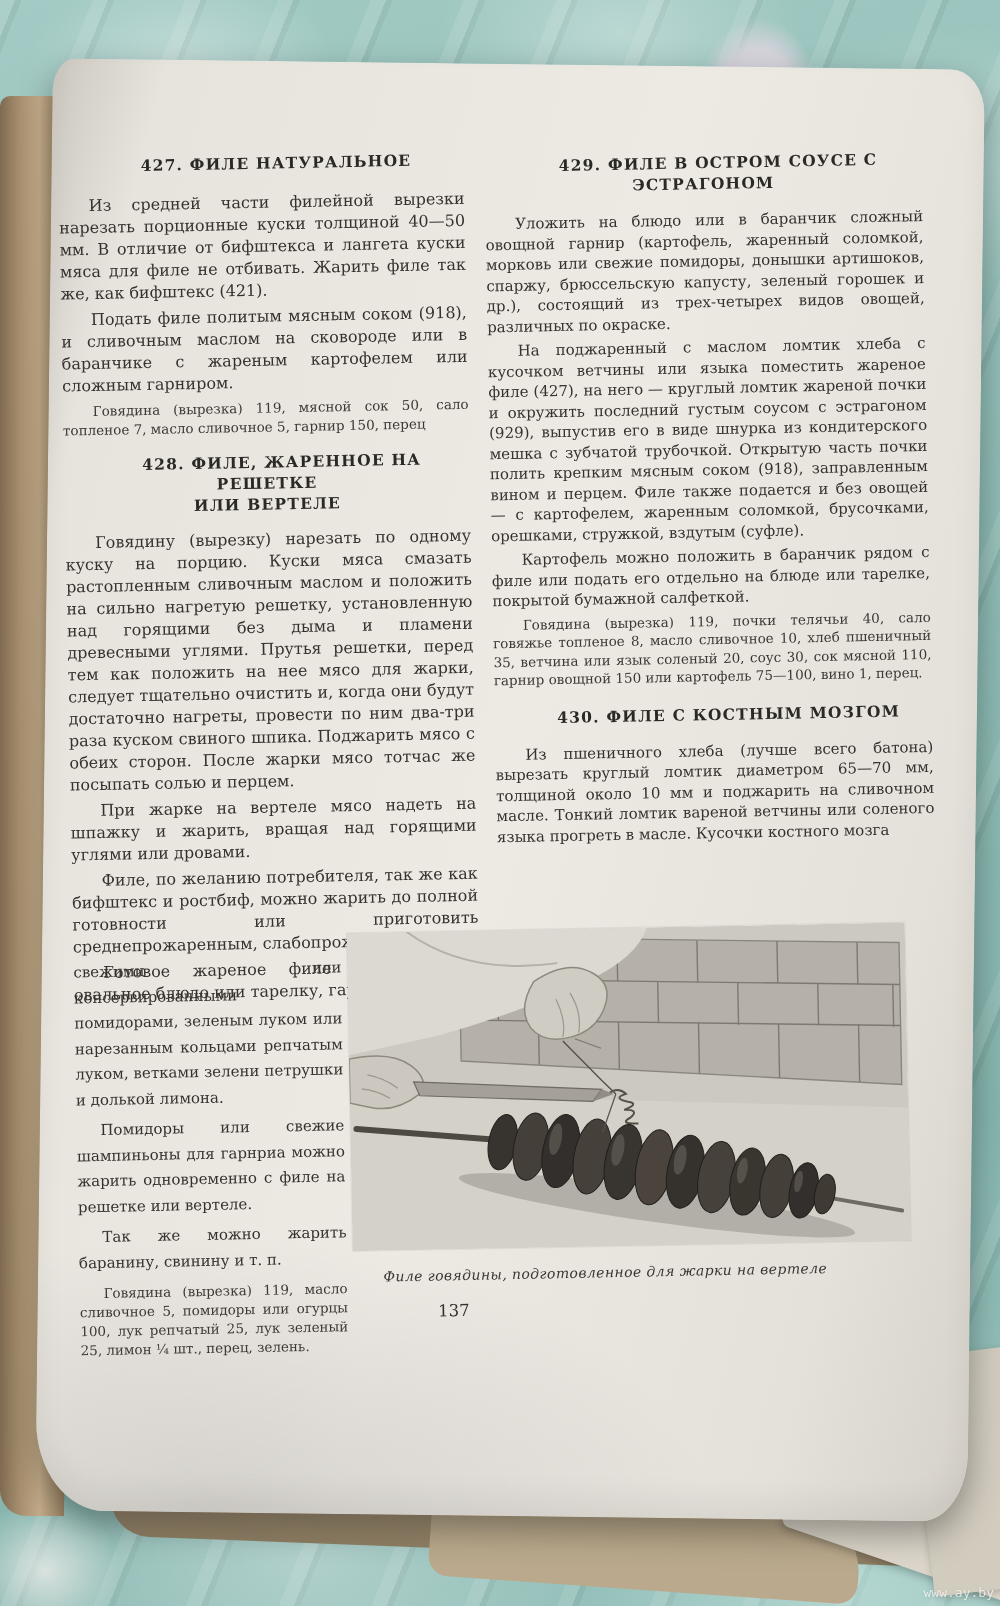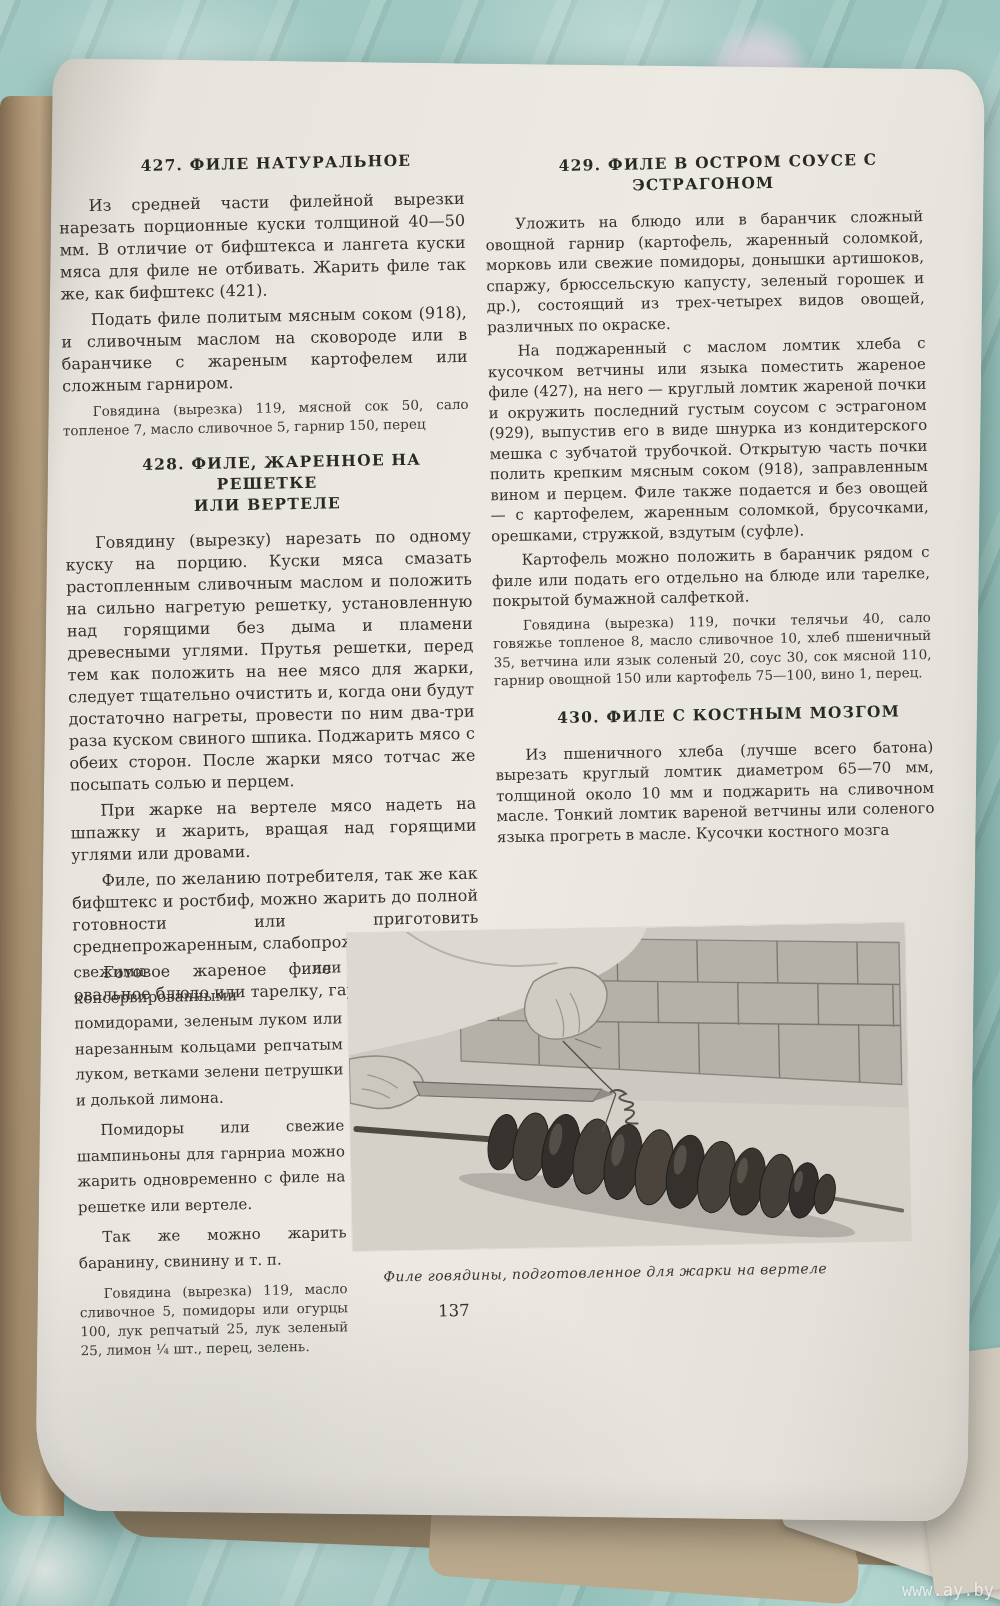--- a/index.html
+++ b/index.html
@@ -99,21 +99,21 @@
     position:absolute;left:322px;top:1202px;width:460px;text-align:center;
     font-style:italic;font-size:14px;letter-spacing:.4px;color:#3a3733;
   }
   .pagenum{
     position:absolute;left:340px;top:1236px;width:120px;text-align:center;
     font-size:16.5px;color:#35322e;
   }
   
   .watermark{
     position:absolute;right:6px;bottom:6px;z-index:9;
-    font-family:"DejaVu Sans Mono", monospace;font-size:17px;
+    font-family:"DejaVu Sans Mono", monospace;font-size:13px;
     color:rgba(255,255,255,.72);text-shadow:0 0 2px rgba(0,0,0,.15);
   }
 </style>
 </head>
 <body>
 
 <div class="scene">
 
   <div class="fabric"></div>
   <div class="white-dot"></div>

